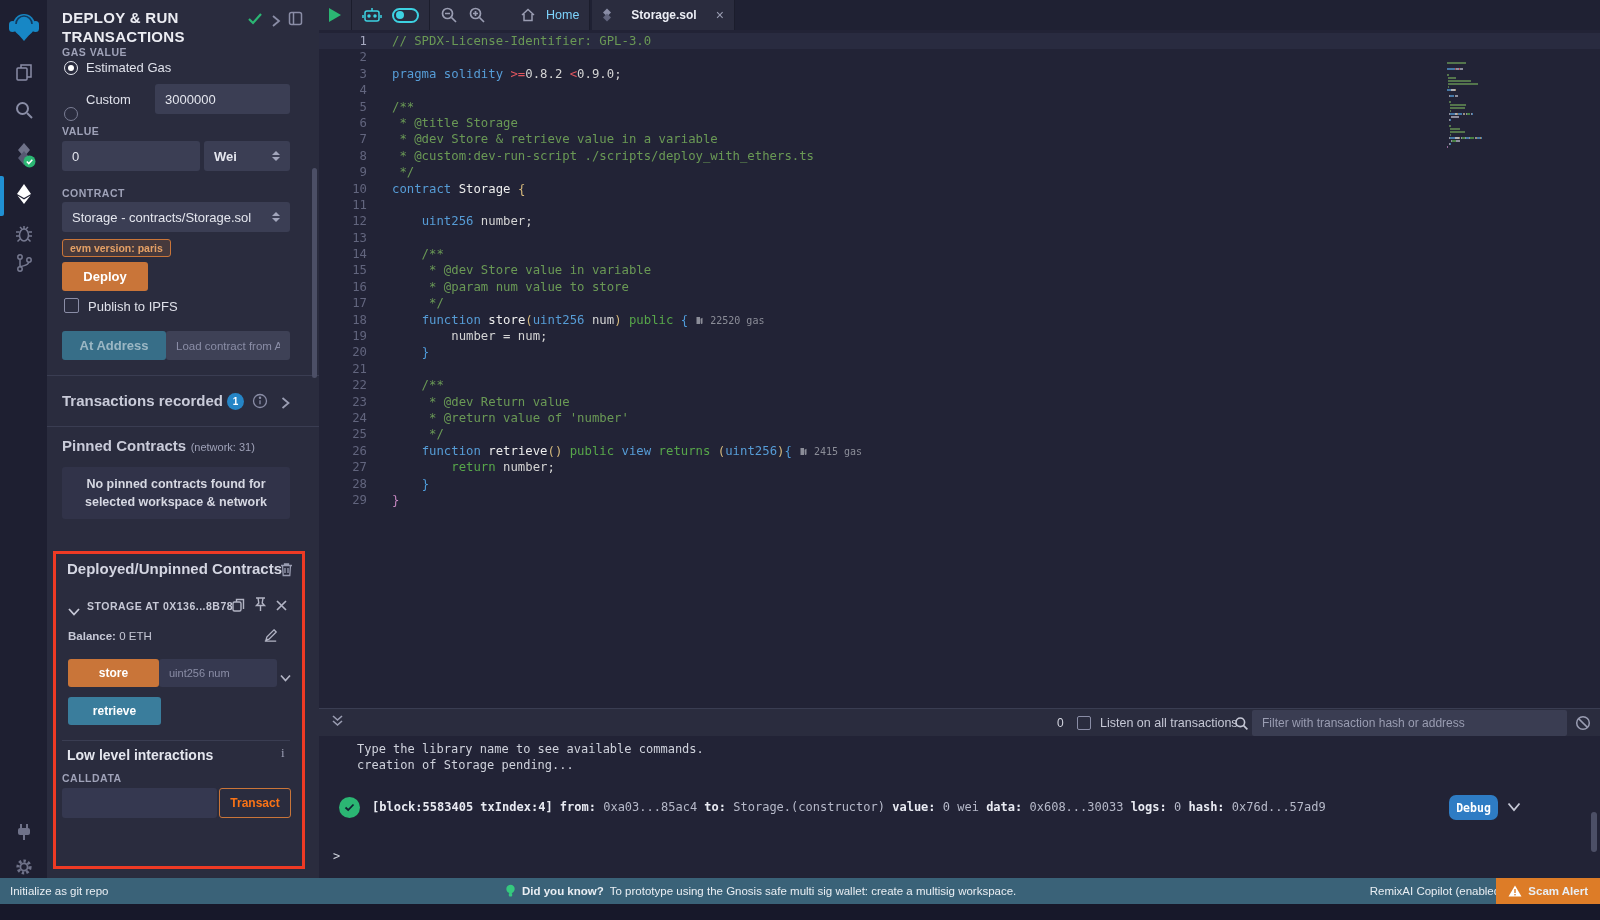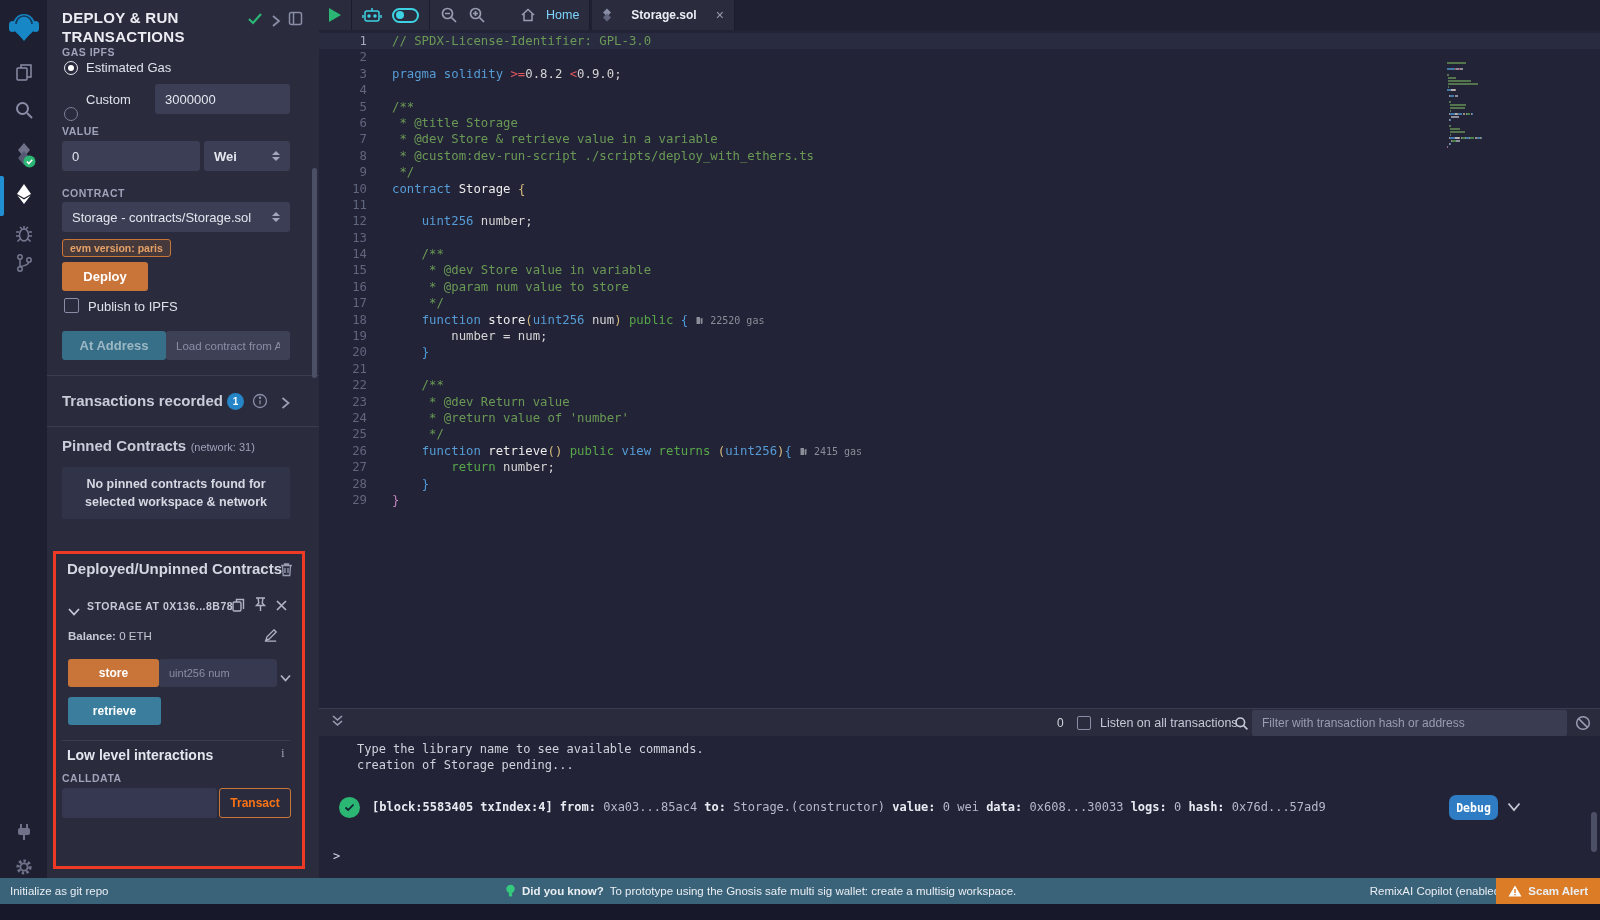--- a/index.html
+++ b/index.html
@@ -184,21 +184,21 @@
           <polyline points="2,1 8,6 2,11" fill="none" stroke="#8a8da6" stroke-width="1.8"></polyline>
         </svg>
     </div>
     <div class="sp-abs" style="left:241px;top:11px">
       <svg width="15" height="15" viewBox="0 0 15 15" fill="none" stroke="#8a8da6" stroke-width="1.5">
         <rect x="1.5" y="1.5" width="12" height="12" rx="2"></rect>
           <path d="M5.5 1.5v12"></path>
       </svg>
     </div>
 
-    <div class="sp-abs lbl" style="left:15px;top:46px">GAS IPFS</div>
+    <div class="sp-abs lbl" style="left:15px;top:46px">GAS VALUE</div>
     <div class="sp-abs radio sel" style="left:17px;top:61px"></div>
     <div class="sp-abs" style="left:39px;top:60px;font-size:13px;color:#dfe1ea">Estimated Gas</div>
     <div class="sp-abs radio" style="left:17px;top:93px"></div>
     <div class="sp-abs" style="left:39px;top:92px;font-size:13px;color:#dfe1ea">Custom</div>
     <input class="sp-abs inp" style="left: 108px; top: 84px; width: 135px; height: 30px;" value="3000000">
 
     <div class="sp-abs lbl" style="left:15px;top:125px">VALUE</div>
     <input class="sp-abs inp" style="left: 15px; top: 141px; width: 138px; height: 30px;" value="0">
     <div class="sp-abs selectbox" style="left:157px;top:141px;width:86px;height:30px">
       <span style="font-weight:700">Wei</span>

